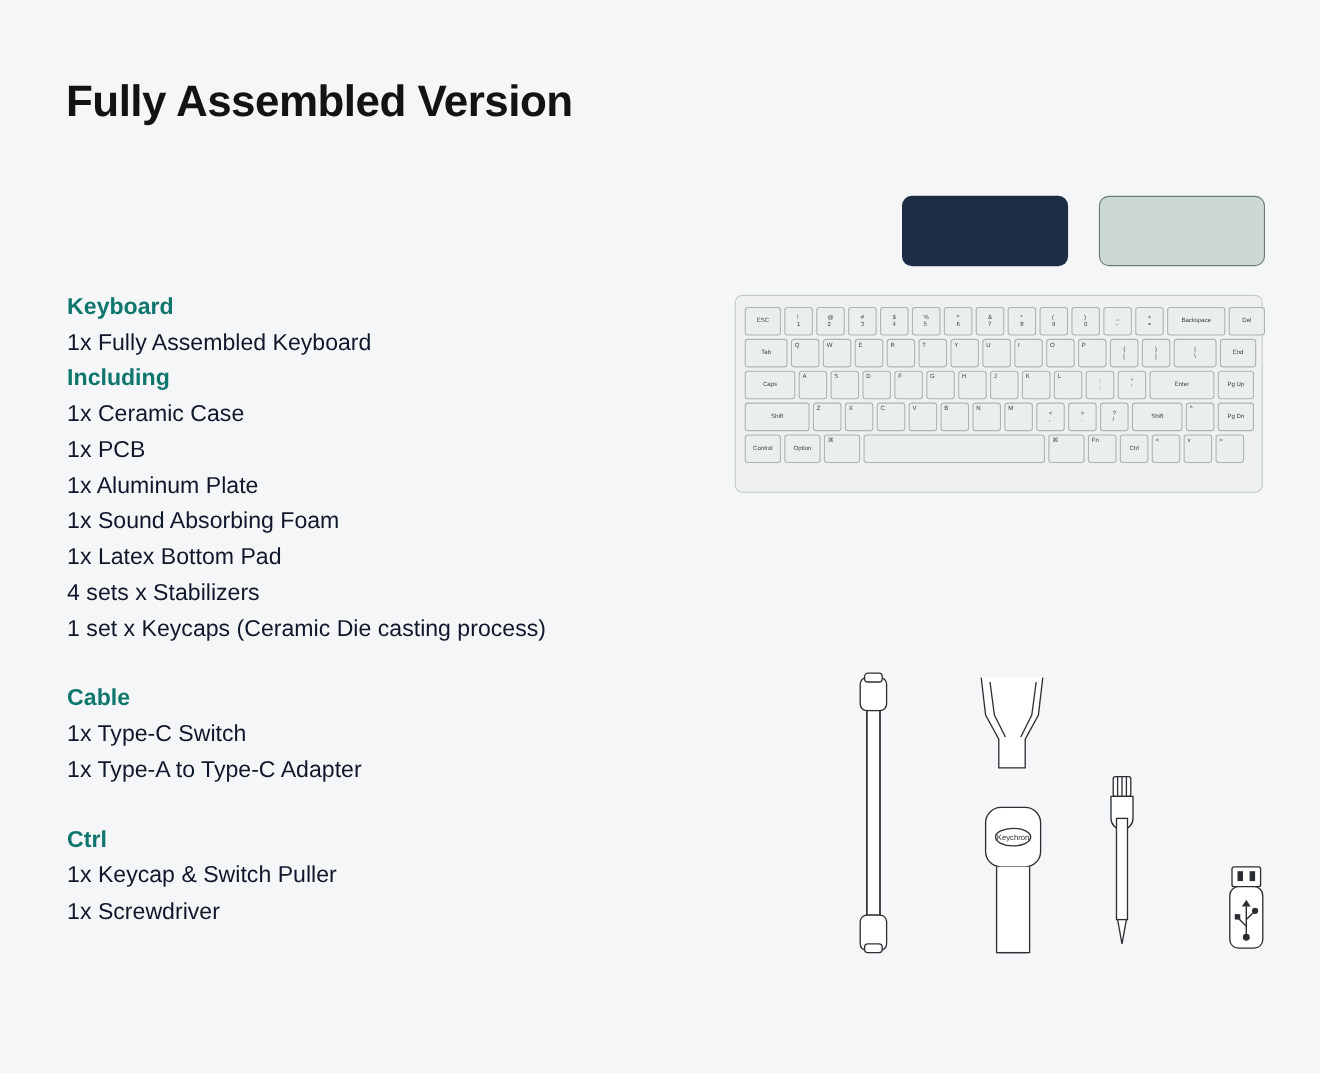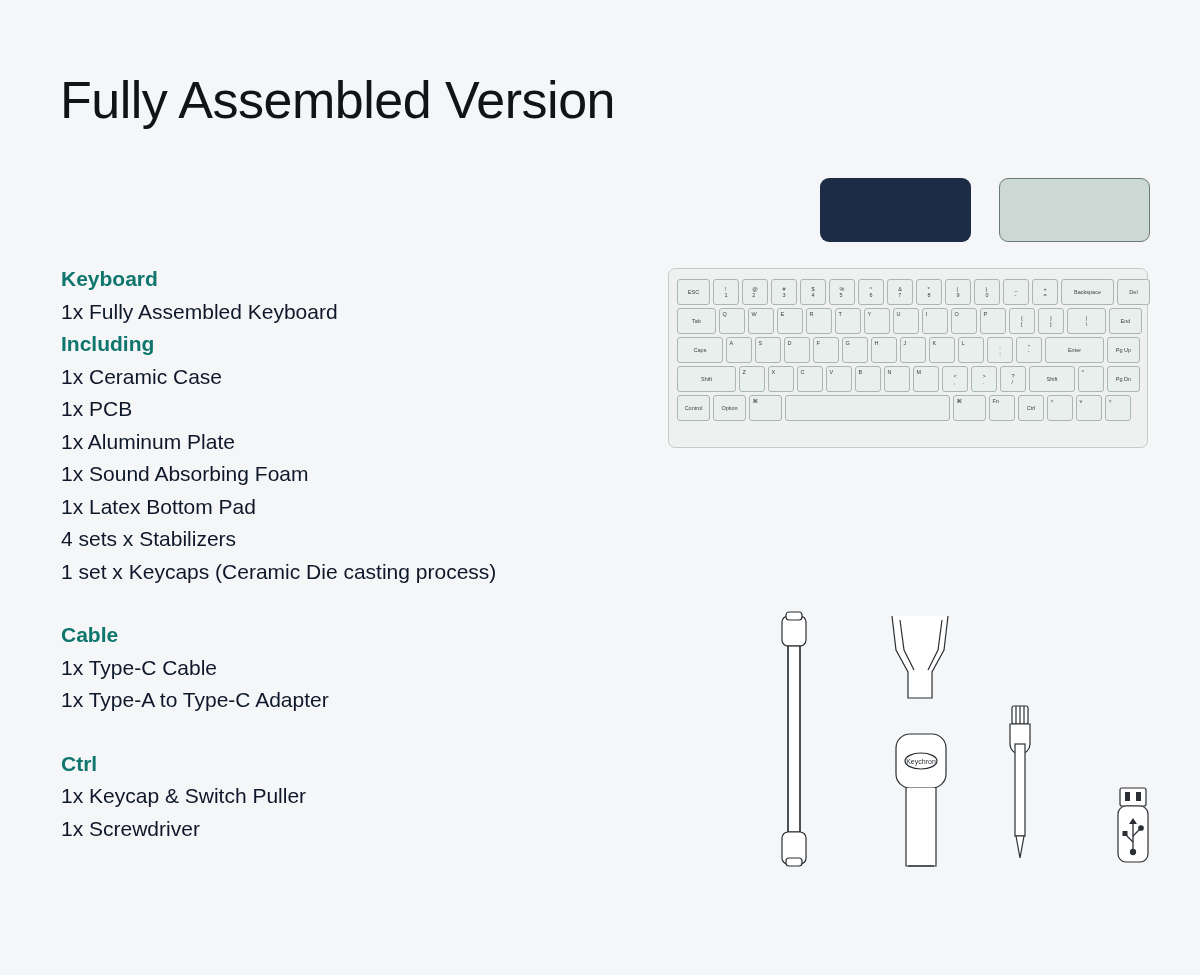--- a/index.html
+++ b/index.html
@@ -20,22 +20,22 @@
     height: 975px;
     background: #f5f6f7;
     box-sizing: border-box;
   }
 
   
   .title {
     position: absolute;
     left: 60px;
     top: 70px;
-    font-size: 52px;
-    font-weight: normal;
+    font-size: 40px;
+    font-weight: bold;
     letter-spacing: -0.5px;
     color: #111315;
     white-space: nowrap;
   }
 
   
   .swatches {
     position: absolute;
     left: 820px;
     top: 178px;
@@ -153,21 +153,21 @@
       <p>1x Sound Absorbing Foam</p>
       <p>1x Latex Bottom Pad</p>
       <p>4 sets x Stabilizers</p>
       <p>1 set x Keycaps (Ceramic Die casting process)</p>
     </div>
 
     <div class="gap"></div>
 
     <div class="group">
       <h3>Cable</h3>
-      <p>1x Type-C Cable</p>
+      <p>1x Type-C Switch</p>
       <p>1x Type-A to Type-C Adapter</p>
     </div>
 
     <div class="gap"></div>
 
     <div class="group">
       <h3>Ctrl</h3>
       <p>1x Keycap &amp; Switch Puller</p>
       <p>1x Screwdriver</p>
     </div>

